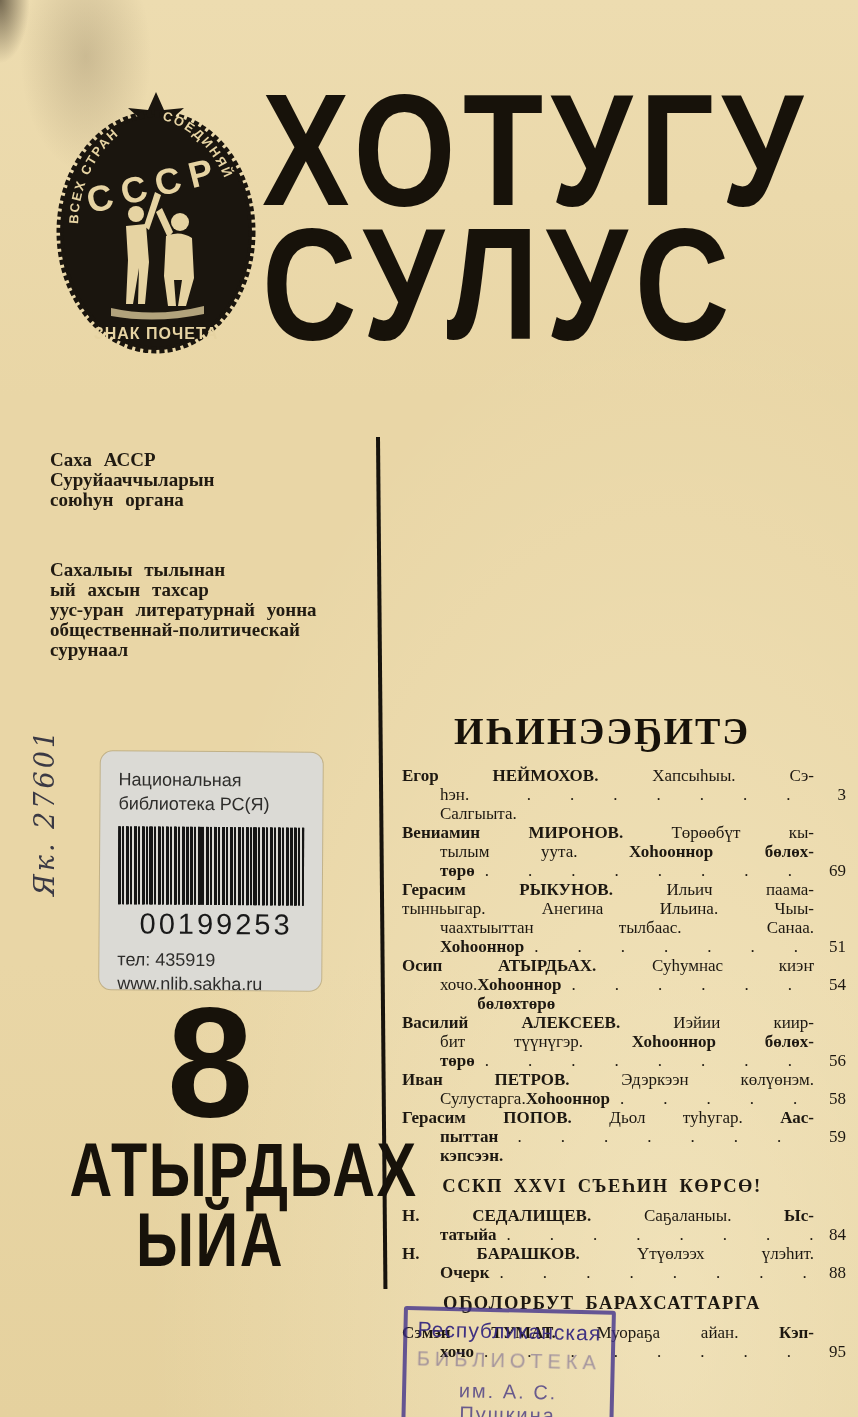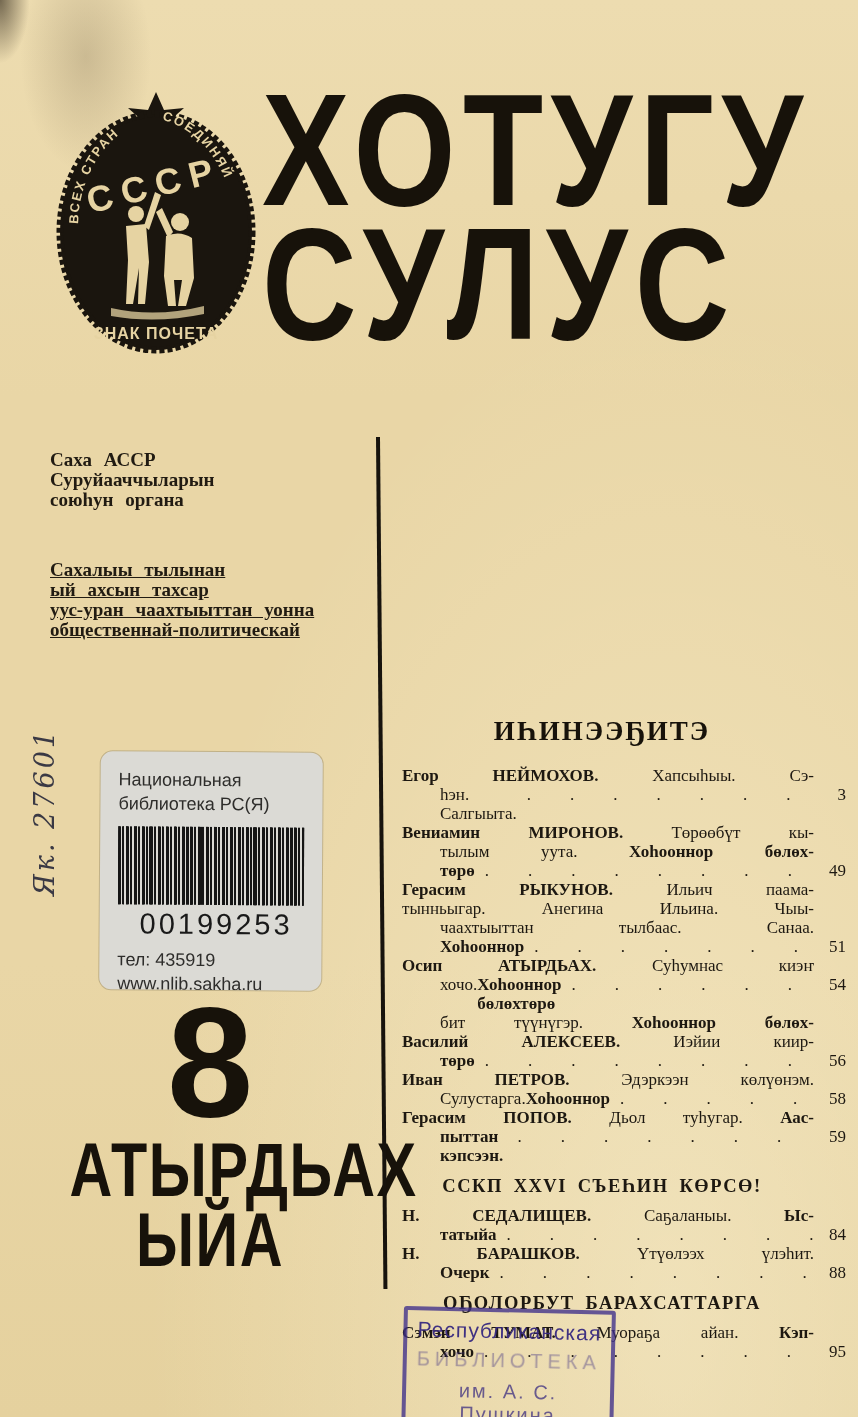--- a/index.html
+++ b/index.html
@@ -16,21 +16,21 @@
   
   .badge{position:absolute;left:56px;top:92px;width:200px;height:262px;}
   .title-line{position:absolute;left:262px;font-family:"Liberation Sans",sans-serif;
     font-weight:bold;font-size:160px;line-height:1;letter-spacing:9px;color:#17120a;
     transform:scaleX(.82);transform-origin:top left;white-space:nowrap;}
   .t1{top:70px;} .t2{top:204px;}
   
   .org{position:absolute;left:50px;top:450px;font-size:19px;font-weight:bold;
     line-height:20px;word-spacing:7px;color:#211b12;}
   .desc{position:absolute;left:50px;top:560px;font-size:19px;font-weight:bold;
-    line-height:20px;word-spacing:7px;color:#211b12;text-decoration:underline;}
+    line-height:20px;word-spacing:7px;color:#211b12;}
   .handwritten{position:absolute;left:-46px;top:792px;width:190px;height:40px;
     transform:rotate(-90deg);font-family:"DejaVu Serif",serif;font-style:italic;
     font-size:27px;letter-spacing:3px;color:#3a3944;text-align:center;}
   
   .sticker{position:absolute;left:100px;top:752px;width:222px;height:238px;
     background:#dbdad5;border-radius:12px;box-shadow:0 0 0 1px rgba(120,108,78,.35);
     transform:rotate(.4deg);box-sizing:border-box;padding:16px 0 0 18px;overflow:hidden;
     font-family:"Liberation Sans",sans-serif;color:#2e2d2b;}
   .sticker .l{font-size:18px;line-height:24px;}
   .barcode{width:186px;height:78px;margin-top:11px;
@@ -49,21 +49,21 @@
     font-family:"Liberation Sans",sans-serif;font-weight:bold;font-size:76px;
     line-height:1;letter-spacing:2px;color:#17120a;transform:scaleX(.78);
     transform-origin:center top;white-space:nowrap;}
   .m1{top:1132px;} .m2{top:1202px;}
   
   .divider{position:absolute;left:376px;top:437px;width:4px;height:852px;
     background:#17130d;transform:rotate(-.5deg);transform-origin:top center;}
   
   .toc{position:absolute;left:402px;top:706px;width:444px;font-size:17px;
     line-height:19px;color:#1d1811;}
-  .toc-header{font-weight:bold;font-size:27px;line-height:34px;letter-spacing:2px;
+  .toc-header{font-weight:bold;font-size:38px;line-height:34px;letter-spacing:2px;
     text-align:center;margin:8px 44px 18px 0;color:#17120a;}
   .toc-entry{margin:0;}
   .toc-line{word-spacing:.28em;}
   .toc-line.jl{text-align:justify;text-align-last:justify;margin-right:32px;}
   .toc-line.ind{padding-left:38px;}
   .toc-line.last{display:flex;align-items:baseline;}
   .toc-line .b{font-weight:bold;}
   .dots{flex:1 1 auto;min-width:0;overflow:hidden;white-space:nowrap;
     letter-spacing:15px;margin:0 2px 0 10px;}
   .pg{flex:0 0 auto;min-width:26px;text-align:right;}
@@ -116,22 +116,23 @@
   <div class="title-line t2">СУЛУС</div>
 
   <div class="org">
     <div>Саха АССР</div>
     <div>Суруйааччыларын</div>
     <div>союһун органа</div>
   </div>
   <div class="desc">
     <div>Сахалыы тылынан</div>
     <div>ый ахсын тахсар</div>
-    <div>уус-уран чаахтыыттан уонна</div>
+    <div>уус-уран литературнай уонна</div>
     <div>общественнай-политическай</div>
+    <div>сурунаал</div>
   </div>
 
   <div class="handwritten">Як. 27601</div>
 
   <div class="sticker">
     <div class="l">Национальная</div>
     <div class="l">библиотека РС(Я)</div>
     <div class="barcode"></div>
     <div class="bc-num">00199253</div>
     <div class="phone">тел: 435919</div>
@@ -154,21 +155,21 @@
             <span class="dots">. . . . . . . . . . . . . .</span>
             <span class="pg">3</span>
           </div>
         </div>
         <div class="toc-entry">
           <div class="toc-line jl"><span class="b">Вениамин МИРОНОВ.</span><span> Төрөөбүт кы-</span></div>
           <div class="toc-line ind jl"><span>тылым уута. </span><span class="b">Хоһооннор бөлөх-</span></div>
           <div class="toc-line ind last">
             <span class="b">төрө</span>
             <span class="dots">. . . . . . . . . . . . . .</span>
-            <span class="pg">49</span>
+            <span class="pg">69</span>
           </div>
         </div>
         <div class="toc-entry">
           <div class="toc-line jl"><span class="b">Герасим РЫКУНОВ.</span><span> Ильич паама-</span></div>
           <div class="toc-line jl"><span>тынньыгар. Анегина Ильина. Чыы-</span></div>
           <div class="toc-line ind jl"><span>чаахтыыттан тылбаас. Санаа.</span></div>
           <div class="toc-line ind last">
             <span class="b">Хоһооннор</span>
             <span class="dots">. . . . . . . . . . . . . .</span>
             <span class="pg">51</span>
@@ -177,22 +178,22 @@
         <div class="toc-entry">
           <div class="toc-line jl"><span class="b">Осип АТЫРДЬАХ.</span><span> Суһумнас киэҥ</span></div>
           <div class="toc-line ind last">
             <span>хочо. </span>
             <span class="b">Хоһооннор бөлөхтөрө</span>
             <span class="dots">. . . . . . . . . . . . . .</span>
             <span class="pg">54</span>
           </div>
         </div>
         <div class="toc-entry">
+          <div class="toc-line jl"><span class="b">Василий АЛЕКСЕЕВ.</span><span> Иэйии киир-</span></div>
           <div class="toc-line ind jl"><span>бит түүнүгэр. </span><span class="b">Хоһооннор бөлөх-</span></div>
-          <div class="toc-line jl"><span class="b">Василий АЛЕКСЕЕВ.</span><span> Иэйии киир-</span></div>
           <div class="toc-line ind last">
             <span class="b">төрө</span>
             <span class="dots">. . . . . . . . . . . . . .</span>
             <span class="pg">56</span>
           </div>
         </div>
         <div class="toc-entry">
           <div class="toc-line jl"><span class="b">Иван ПЕТРОВ.</span><span> Эдэркээн көлүөнэм.</span></div>
           <div class="toc-line ind last">
             <span>Сулустарга. </span>

